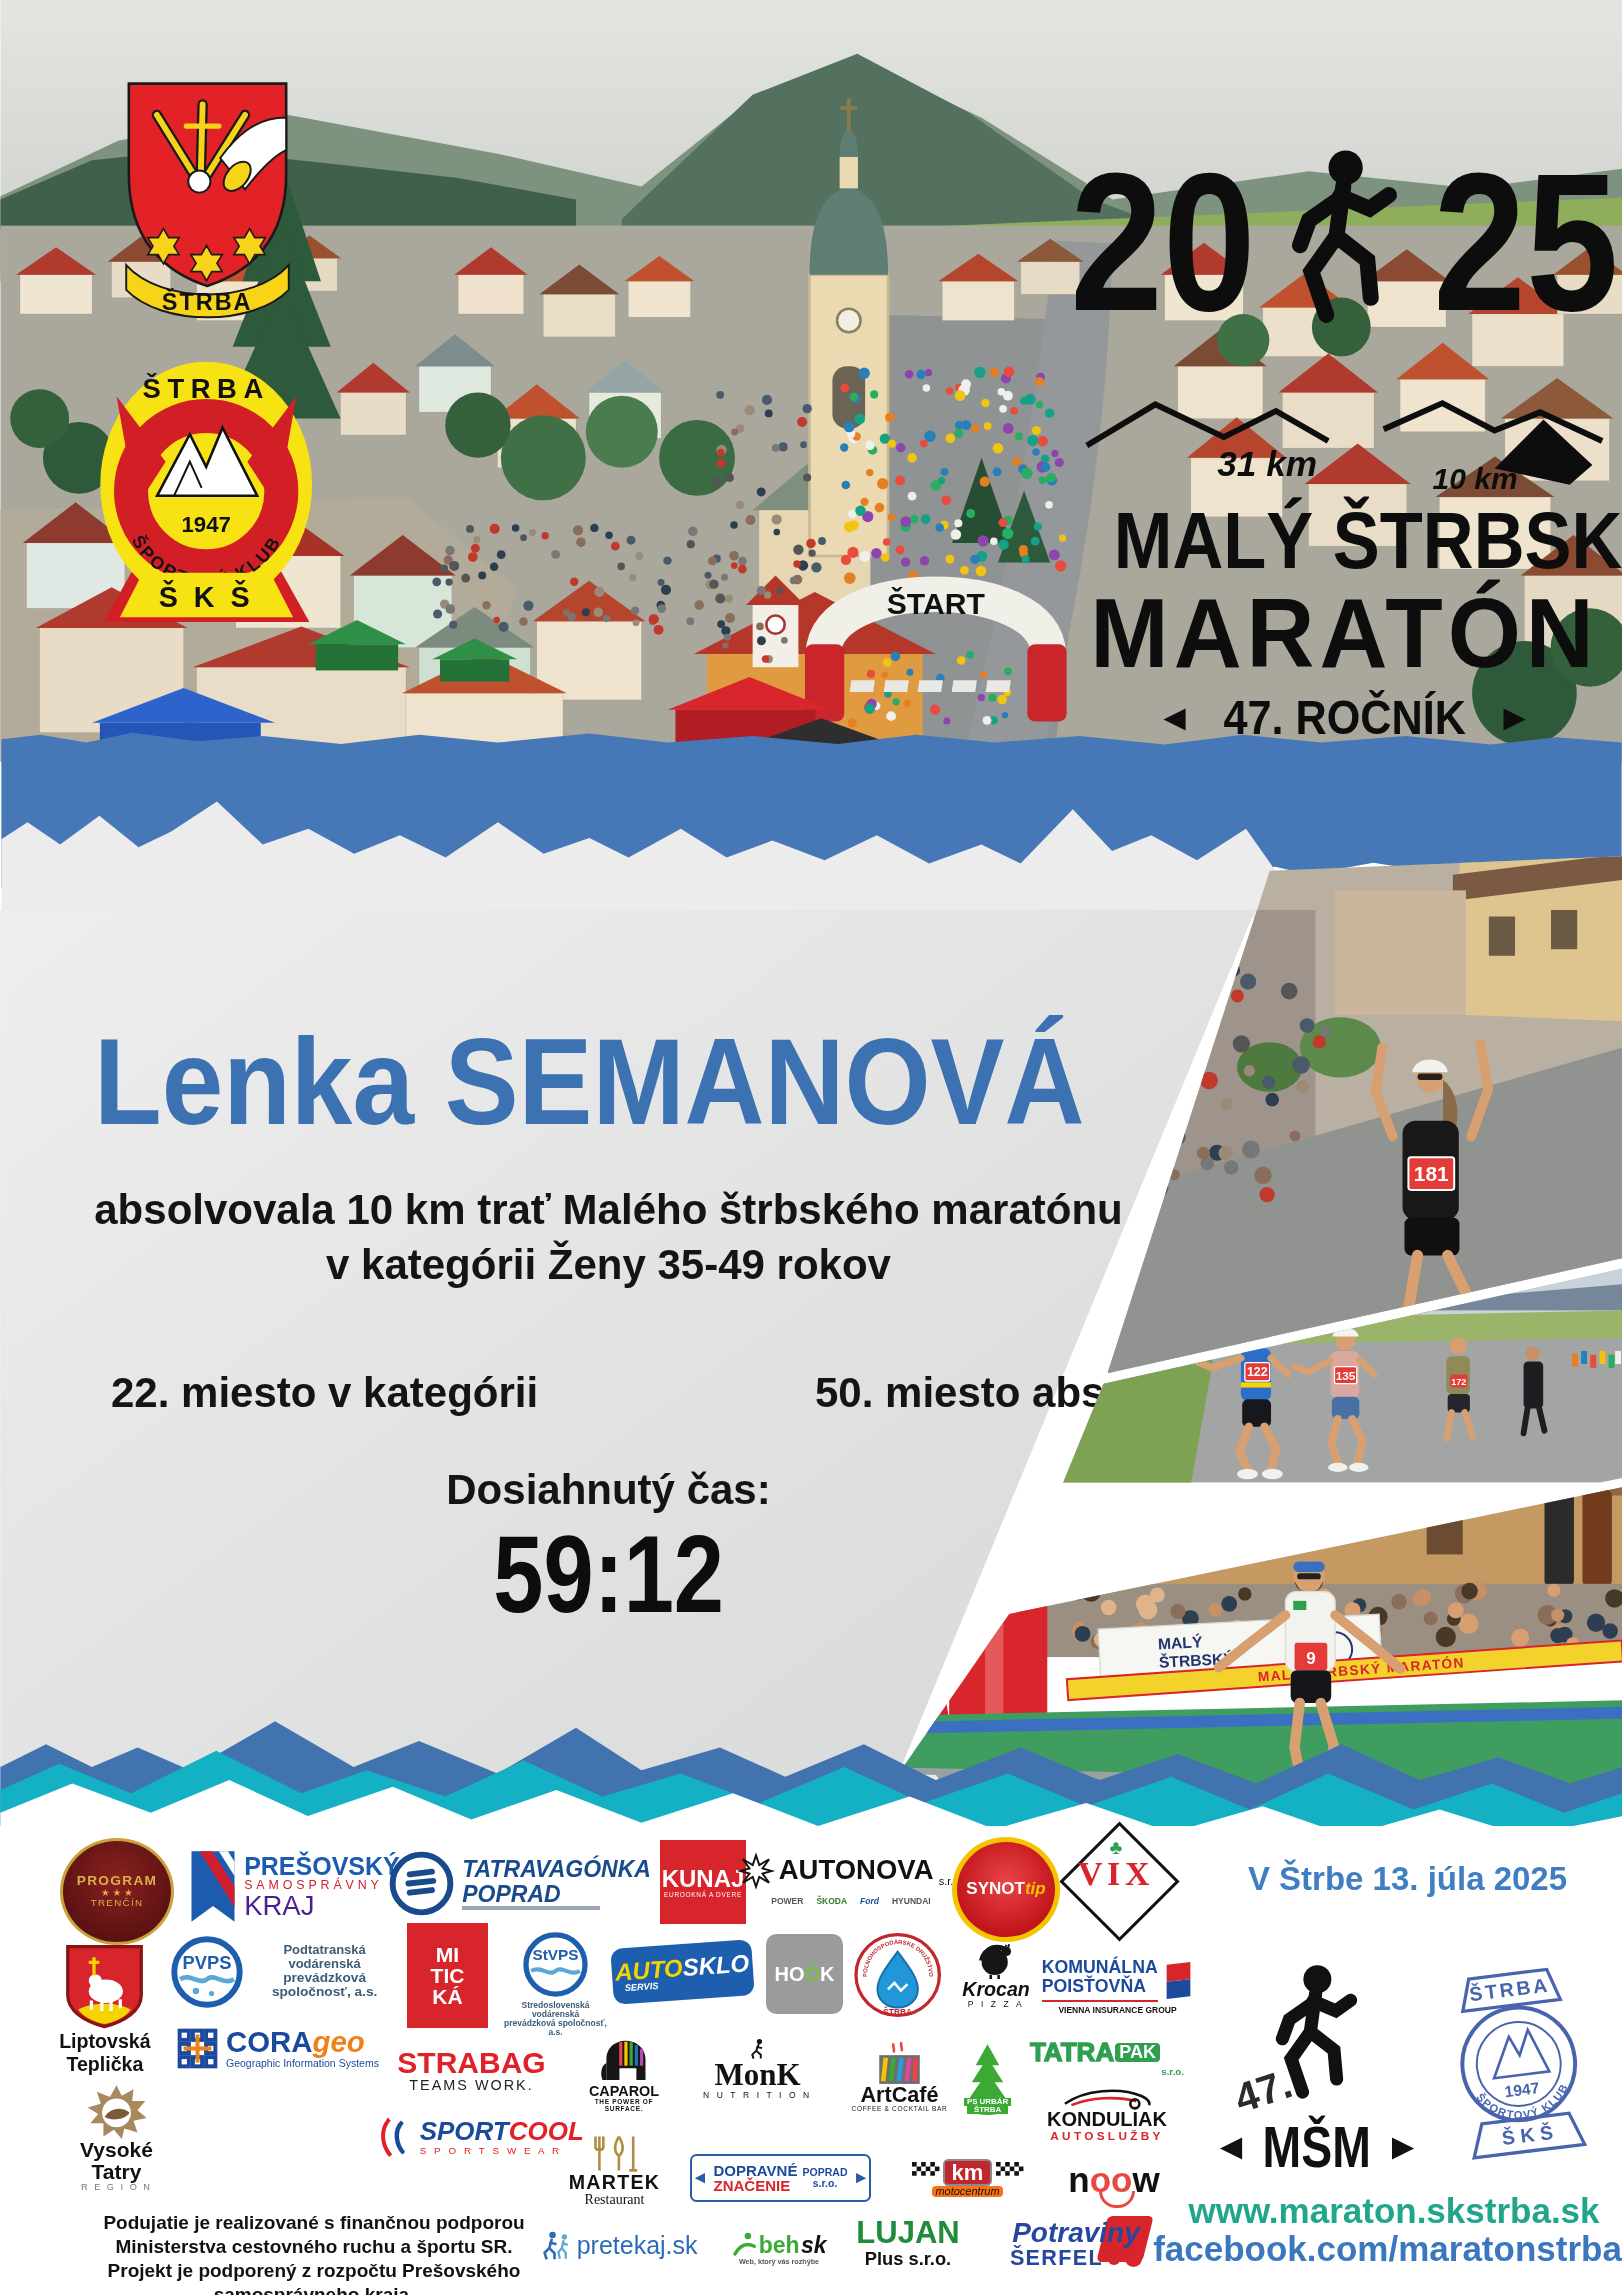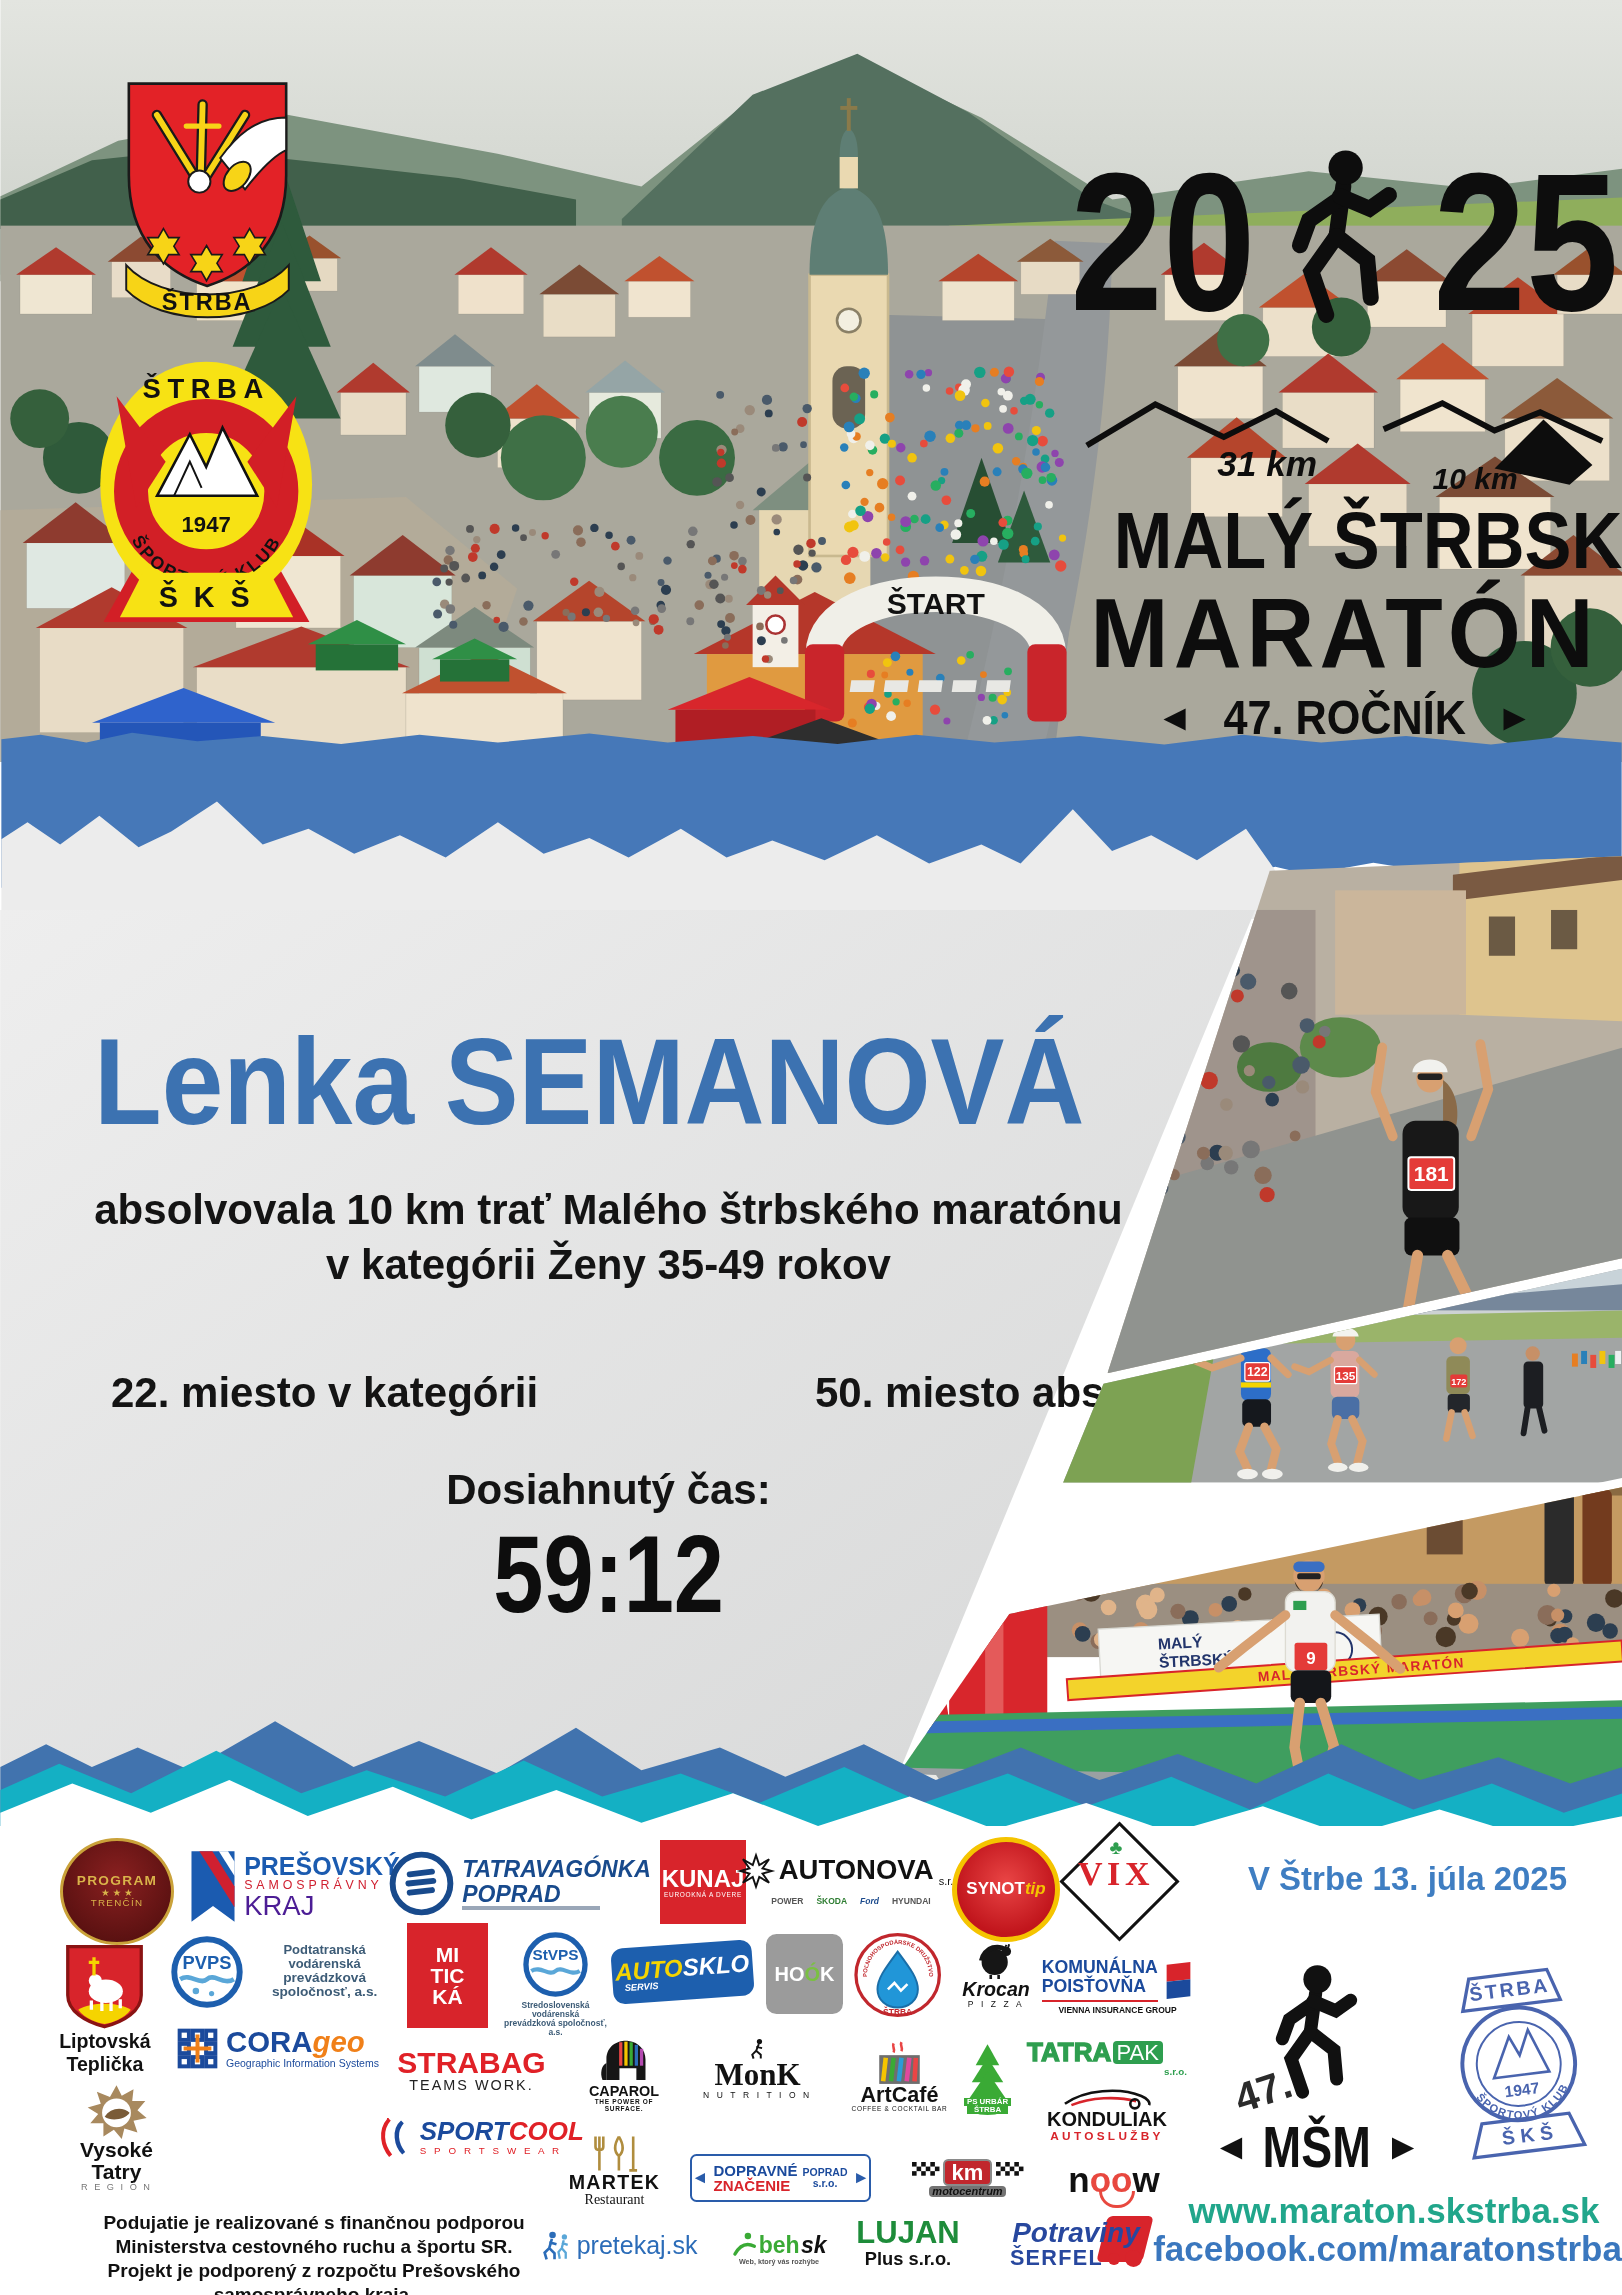--- a/index.html
+++ b/index.html
@@ -1076,21 +1076,21 @@
           <polygon points="42,22 18,60 66,60" fill="#3aaa35"></polygon>
         <polygon points="42,44 12,88 72,88" fill="#3aaa35"></polygon>
           <rect x="37" y="88" width="10" height="16" fill="#3aaa35"></rect>
         <ellipse cx="42" cy="98" rx="30" ry="12" fill="#3aaa35"></ellipse>
       </svg>
       <span style="font-size:7.9px;font-weight:800;color:#fff;background:#3aaa35;padding:0 2.6px;margin-top:-17px">PS URBÁR</span>
       <span style="font-size:7.9px;font-weight:800;color:#fff;background:#3aaa35;padding:0 6.5px">ŠTRBA</span>
     </div>
     <div class="lg row" style="left:1035px;top:202px;width:144px;height:49px;gap:1.3px">
       <span style="font-size:26px;font-weight:900;color:#2e9e4f;-webkit-text-stroke:1.3px #2e9e4f">TATRA</span>
-      <span style="font-size:22px;font-weight:400;color:#fff;background:#2e9e4f;padding:0 3.9px;border-radius:3.9px">PAK</span>
+      <span style="font-size:18px;font-weight:700;color:#fff;background:#2e9e4f;padding:0 3.9px;border-radius:3.9px">PAK</span>
       <span style="font-size:9.8px;font-weight:700;color:#2e9e4f;align-self:flex-end">s.r.o.</span>
     </div>
     <div class="lg col" style="left:1035px;top:258px;width:144px;height:62px">
       <svg width="98" height="22" viewBox="0 0 150 34">
         <path d="M10,26 C40,4 95,0 128,14 C138,18 142,24 140,28" fill="none" stroke="#111" stroke-width="4"></path>
         <path d="M20,28 C50,16 90,14 120,22" fill="none" stroke="#d8242b" stroke-width="4"></path>
         <circle cx="118" cy="26" r="7" fill="none" stroke="#111" stroke-width="4"></circle>
       </svg>
       <span style="font-size:20px;font-weight:900">KONDULIAK</span>
       <span style="font-size:11.8px;font-weight:700;color:#d8242b;letter-spacing:3.3px">AUTOSLUŽBY</span>
@@ -1162,21 +1162,21 @@
               <rect x="28" y="0" width="7" height="7"></rect>
               <rect x="7" y="7" width="7" height="7"></rect>
               <rect x="21" y="7" width="7" height="7"></rect>
               <rect x="35" y="7" width="7" height="7"></rect>
               <rect x="0" y="14" width="7" height="7"></rect>
               <rect x="14" y="14" width="7" height="7"></rect>
               <rect x="28" y="14" width="7" height="7"></rect>
             </g>
           </svg>
       </div>
-      <span style="font-size:11px;font-weight:700;font-style:italic;background:#737373;padding:0 3px;border-radius:3.9px">motocentrum</span>
+      <span style="font-size:11px;font-weight:400;font-style:italic;background:#f97316;padding:0 3px;border-radius:3.9px">motocentrum</span>
     </div>
     <div class="lg" style="left:1065px;top:331px;width:98px;height:46px">
       <span style="font-size:35px;font-weight:900;color:#111">n</span>
       <span style="font-size:35px;font-weight:900;color:#e8483f">oo</span>
       <span style="font-size:35px;font-weight:900;color:#111">w</span>
       <div class="abs" style="left:34px;top:34px;width:30px;height:14.4px;border:3.9px solid #e8483f;border-top:none;border-radius:0 0 26px 26px"></div>
     </div>
 
     <div class="abs" style="left:1235px;top:131px;width:164px;height:206px">
       <svg width="105" height="160" viewBox="0 0 240 340" style="margin-left:29.4px">

